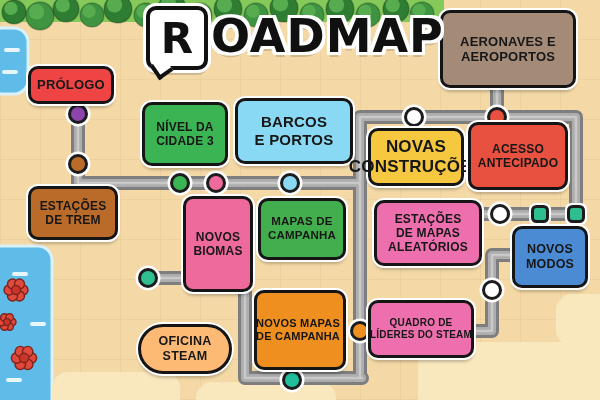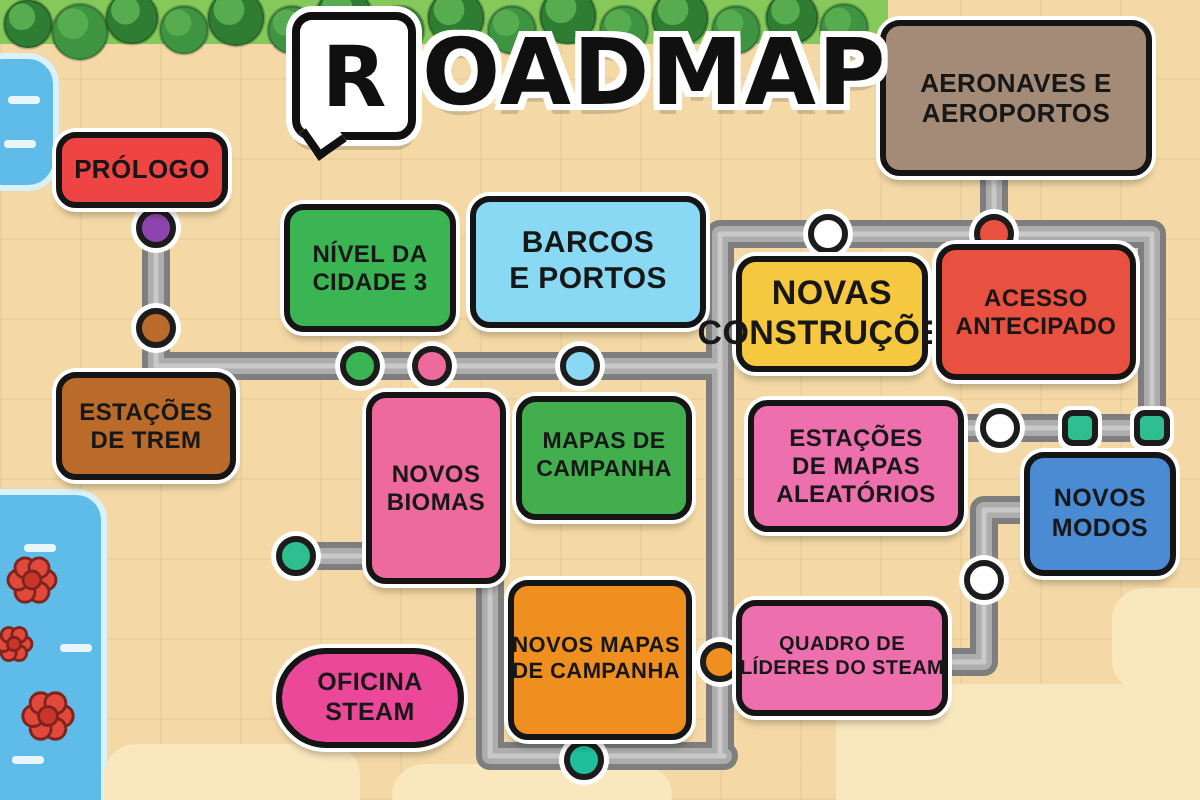--- a/index.html
+++ b/index.html
@@ -289,21 +289,21 @@
 MODOS</span>
       </div>
       <div class="box" style="left: 254px; top: 290px; width: 92px; height: 80px; background: rgb(239, 143, 31); justify-content: flex-end;">
         <span style="font-size: 11px;">NOVOS MAPAS
 DE CAMPANHA</span>
       </div>
       <div class="box" style="left: 368px; top: 300px; width: 106px; height: 58px; background: rgb(238, 111, 173);">
         <span style="font-size: 10px;">QUADRO DE
 LÍDERES DO STEAM</span>
       </div>
-      <div class="box" style="left: 138px; top: 324px; width: 94px; height: 50px; background: #ec4899; border-radius: 25px;">
+      <div class="box" style="left: 138px; top: 324px; width: 94px; height: 50px; background: #fdba74; border-radius: 25px;">
         <span style="font-size: 12.5px;">OFICINA
 STEAM</span>
       </div>
     </div>
   <div class="title">
     <div class="bubble">
       <span>R</span>
       <i class="tail"></i>
     </div>
     <div class="word">OADMAP</div>

